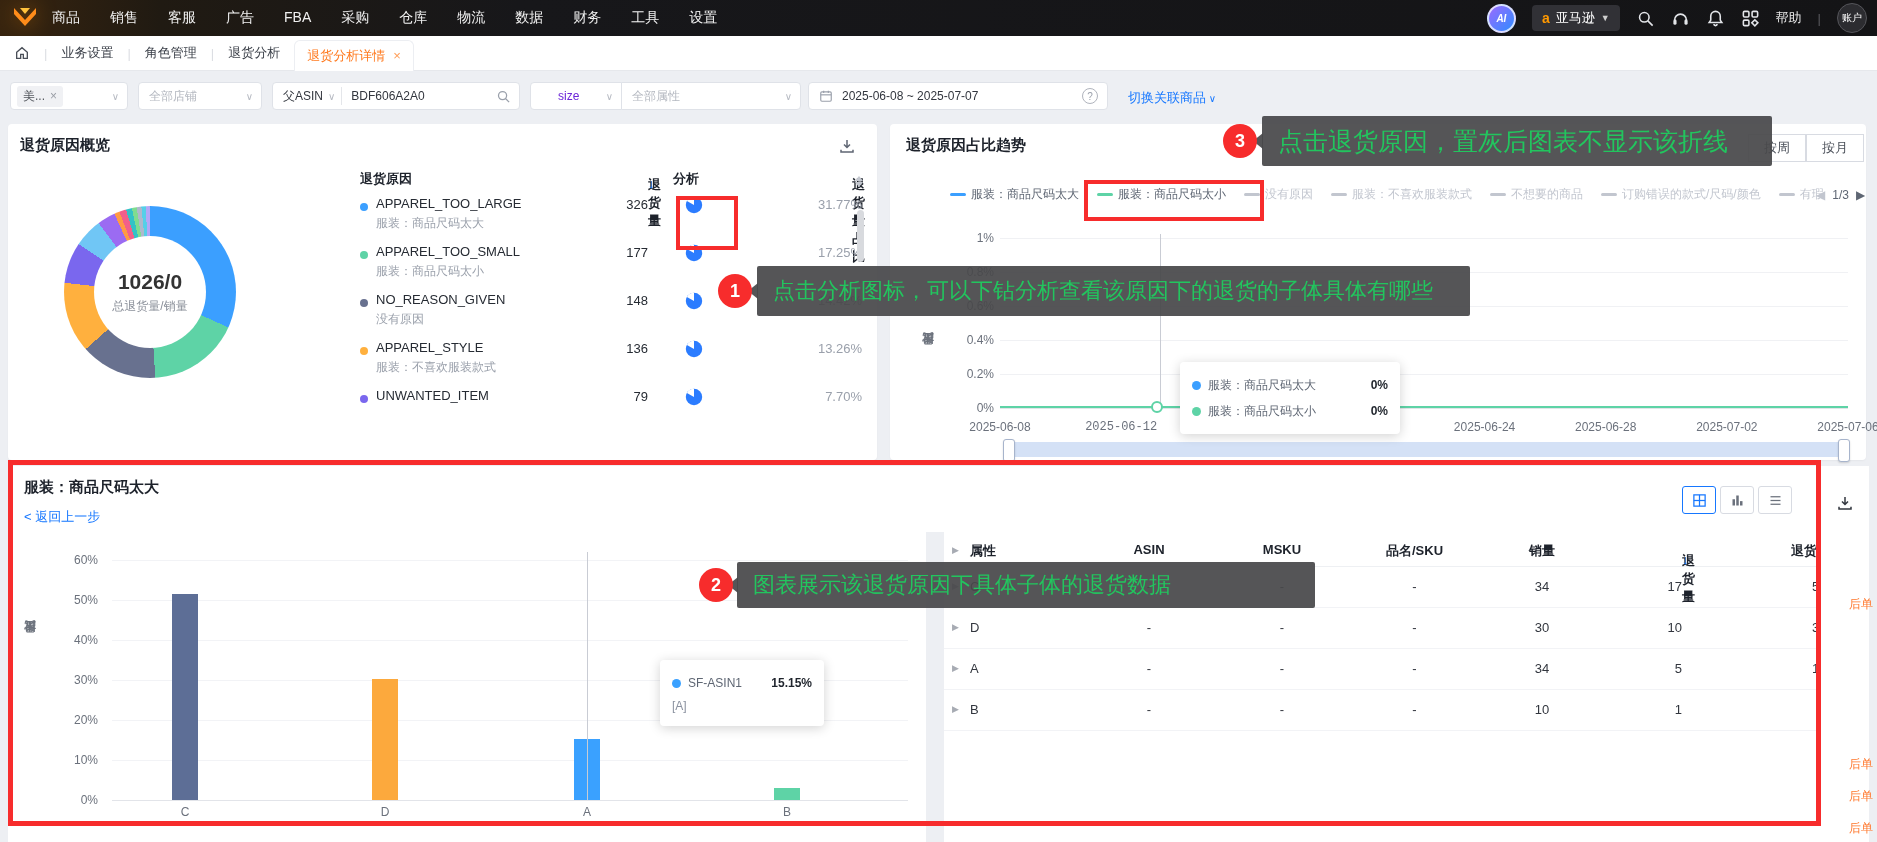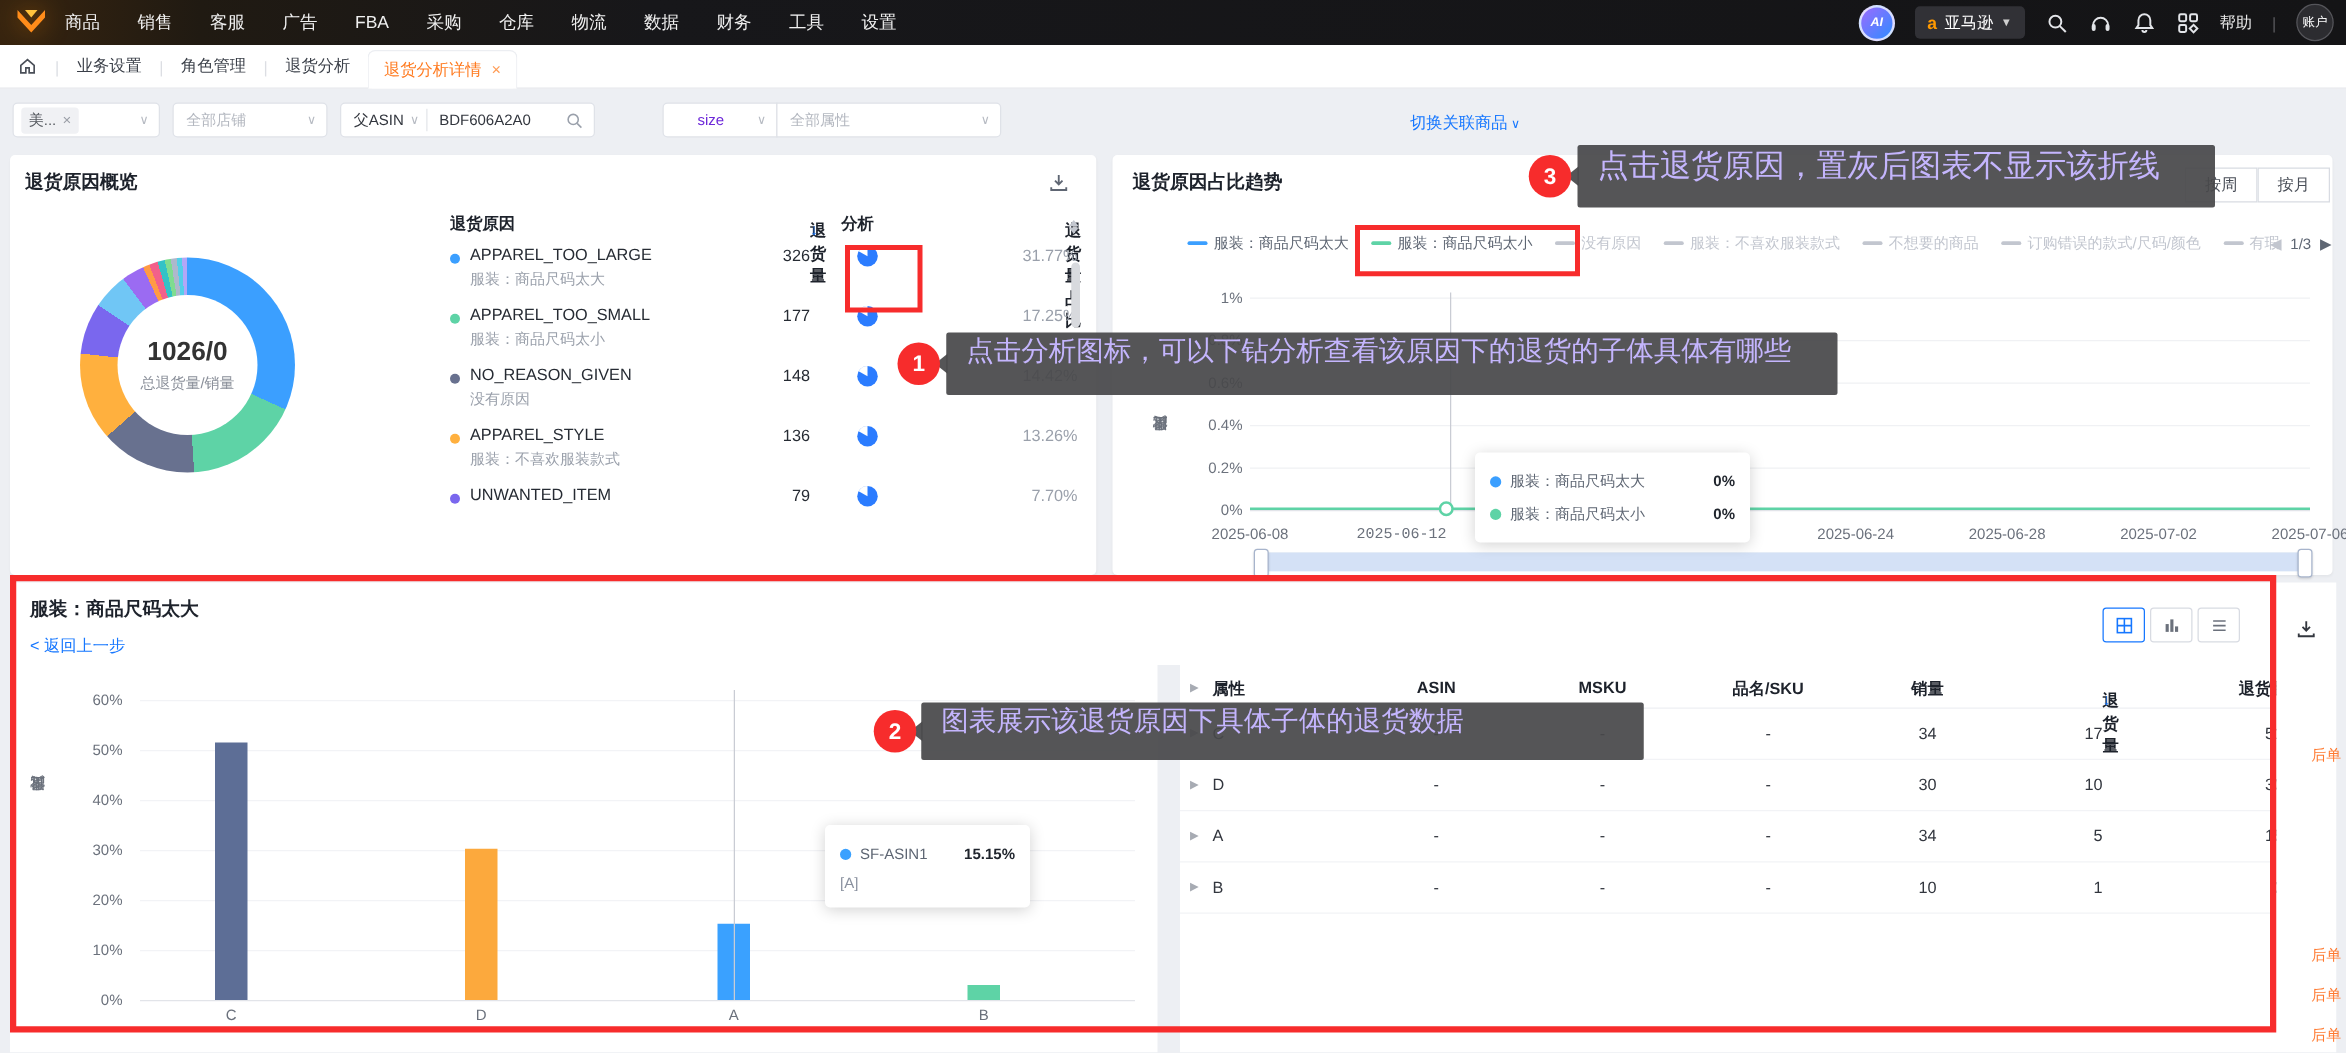--- a/index.html
+++ b/index.html
@@ -87,22 +87,22 @@
   #dslider .fill{position:absolute;left:7px;right:7px;top:0;height:15px;background:#d4e1f6}
   .dz-handle{position:absolute;top:-3px;width:10px;height:21px;background:#fff;border:1px solid #a7b4cc;border-radius:3px;box-shadow:0 1px 2px rgba(0,0,0,.15);cursor:ew-resize}
 
   
   .chart-tip{position:absolute;background:#fff;border-radius:4px;box-shadow:0 2px 12px rgba(0,0,0,.18);z-index:50;padding:10px 12px}
   .tip-row{display:flex;align-items:center;gap:7px;height:26px;font-size:12px;color:#5e6673;white-space:nowrap}
   .tip-dot{width:9px;height:9px;border-radius:50%}
   .tip-val{margin-left:auto;font-weight:bold;color:#1f242c;padding-left:14px}
 
   
-  .ann-dark{position:absolute;background:rgba(72,72,74,.93);color:#c4b5fd;display:flex;
-    padding:0 16px;white-space:nowrap;z-index:40;border-radius:2px}
+  .ann-dark{position:absolute;background:rgba(72,72,74,.93);color:#22c55e;display:flex;align-items:center;
+    padding:16px 16px;white-space:nowrap;z-index:40;border-radius:2px}
   .ann-dark:before{content:"";position:absolute;left:-9px;top:50%;margin-top:-8px;
     border-top:8px solid transparent;border-bottom:8px solid transparent;border-right:10px solid rgba(72,72,74,.93)}
   .ann-num{position:absolute;width:34px;height:34px;border-radius:50%;background:#f72c2c;color:#fff;
     font-size:18px;font-weight:bold;display:flex;align-items:center;justify-content:center;z-index:61}
   .red-box{position:absolute;border:4px solid #f72c2c;z-index:60;pointer-events:none}
   #red-rect{position:absolute;left:8px;top:460px;width:1813px;height:366px;border:5px solid #f72c2c;
     box-sizing:border-box;z-index:60;pointer-events:none}
 
   
   #drill{left:8px;top:466px;width:1861px;height:376px;position:absolute}
@@ -209,37 +209,47 @@
     <span class="ftag">
         <span>美...</span>
         <span class="x">×</span>
       </span>
     <span class="fchev">∨</span>
   </div>
   <div class="fbox" style="left:138px;width:124px">
     <span class="ph" style="padding-left:10px">全部店铺</span>
     <span class="fchev">∨</span>
   </div>
-  <div class="fbox" style="left:272px;width:204px">
+  <div class="fbox" style="left:272px;width:248px">
     <span style="padding-left:10px;color:#32363e">父ASIN</span>
     <span style="color:#b6bac2;font-size:10px;margin:0 6px 0 5px">∨</span>
     <span style="border-left:1px solid #e4e6ea;height:18px"></span>
     <span style="padding-left:9px;color:#32363e">BDF606A2A0</span>
     <svg style="margin-left:auto;margin-right:8px" width="15" height="15" viewBox="0 0 24 24">
         <circle cx="10.5" cy="10.5" r="6.5" fill="none" stroke="#9aa0ab" stroke-width="2"></circle>
         <line x1="15.5" y1="15.5" x2="21" y2="21" stroke="#9aa0ab" stroke-width="2"></line>
       </svg>
   </div>
   <div class="fbox" style="left:530px;width:92px;border-radius:4px 0 0 4px">
     <span style="padding-left:27px;color:#6d28d9">size</span>
     <span class="fchev">∨</span>
   </div>
   <div class="fbox" style="left:621px;width:180px;border-radius:0 4px 4px 0">
     <span class="ph" style="padding-left:10px">全部属性</span>
     <span class="fchev">∨</span>
+  </div>
+  <div class="fbox" style="left:808px;width:300px">
+    <svg style="margin-left:10px" width="14" height="14" viewBox="0 0 24 24">
+        <rect x="3" y="5" width="18" height="16" rx="2" fill="none" stroke="#9aa0ab" stroke-width="2"></rect>
+        <line x1="3" y1="10" x2="21" y2="10" stroke="#9aa0ab" stroke-width="2"></line>
+        <line x1="8" y1="3" x2="8" y2="7" stroke="#9aa0ab" stroke-width="2"></line>
+        <line x1="16" y1="3" x2="16" y2="7" stroke="#9aa0ab" stroke-width="2"></line>
+      </svg>
+    <span style="padding-left:9px;color:#32363e">2025-06-08 ~ 2025-07-07</span>
+    <span style="margin-left:auto;margin-right:9px;width:14px;height:14px;border:1px solid #b0b4bd;border-radius:50%;color:#9aa0ab;font-size:10px;display:flex;align-items:center;justify-content:center">?</span>
   </div>
   <div class="abs" style="left:1128px;top:89px;color:#1677ff;font-size:13px;cursor:pointer">
     <span>切换关联商品</span><span style="font-size:10px"> ∨</span>
   </div>
 
   <div class="card" style="left:8px;top:124px;width:869px;height:336px">
     <div class="card-title">退货原因概览</div>
     <svg class="abs" style="left:830px;top:13px" width="18" height="18" viewBox="0 0 24 24">
         <path d="M12 4 v10 M8 10 l4 4 l4 -4" fill="none" stroke="#5f6673" stroke-width="2"></path>
         <path d="M4 17 v3 h16 v-3" fill="none" stroke="#5f6673" stroke-width="2"></path>

